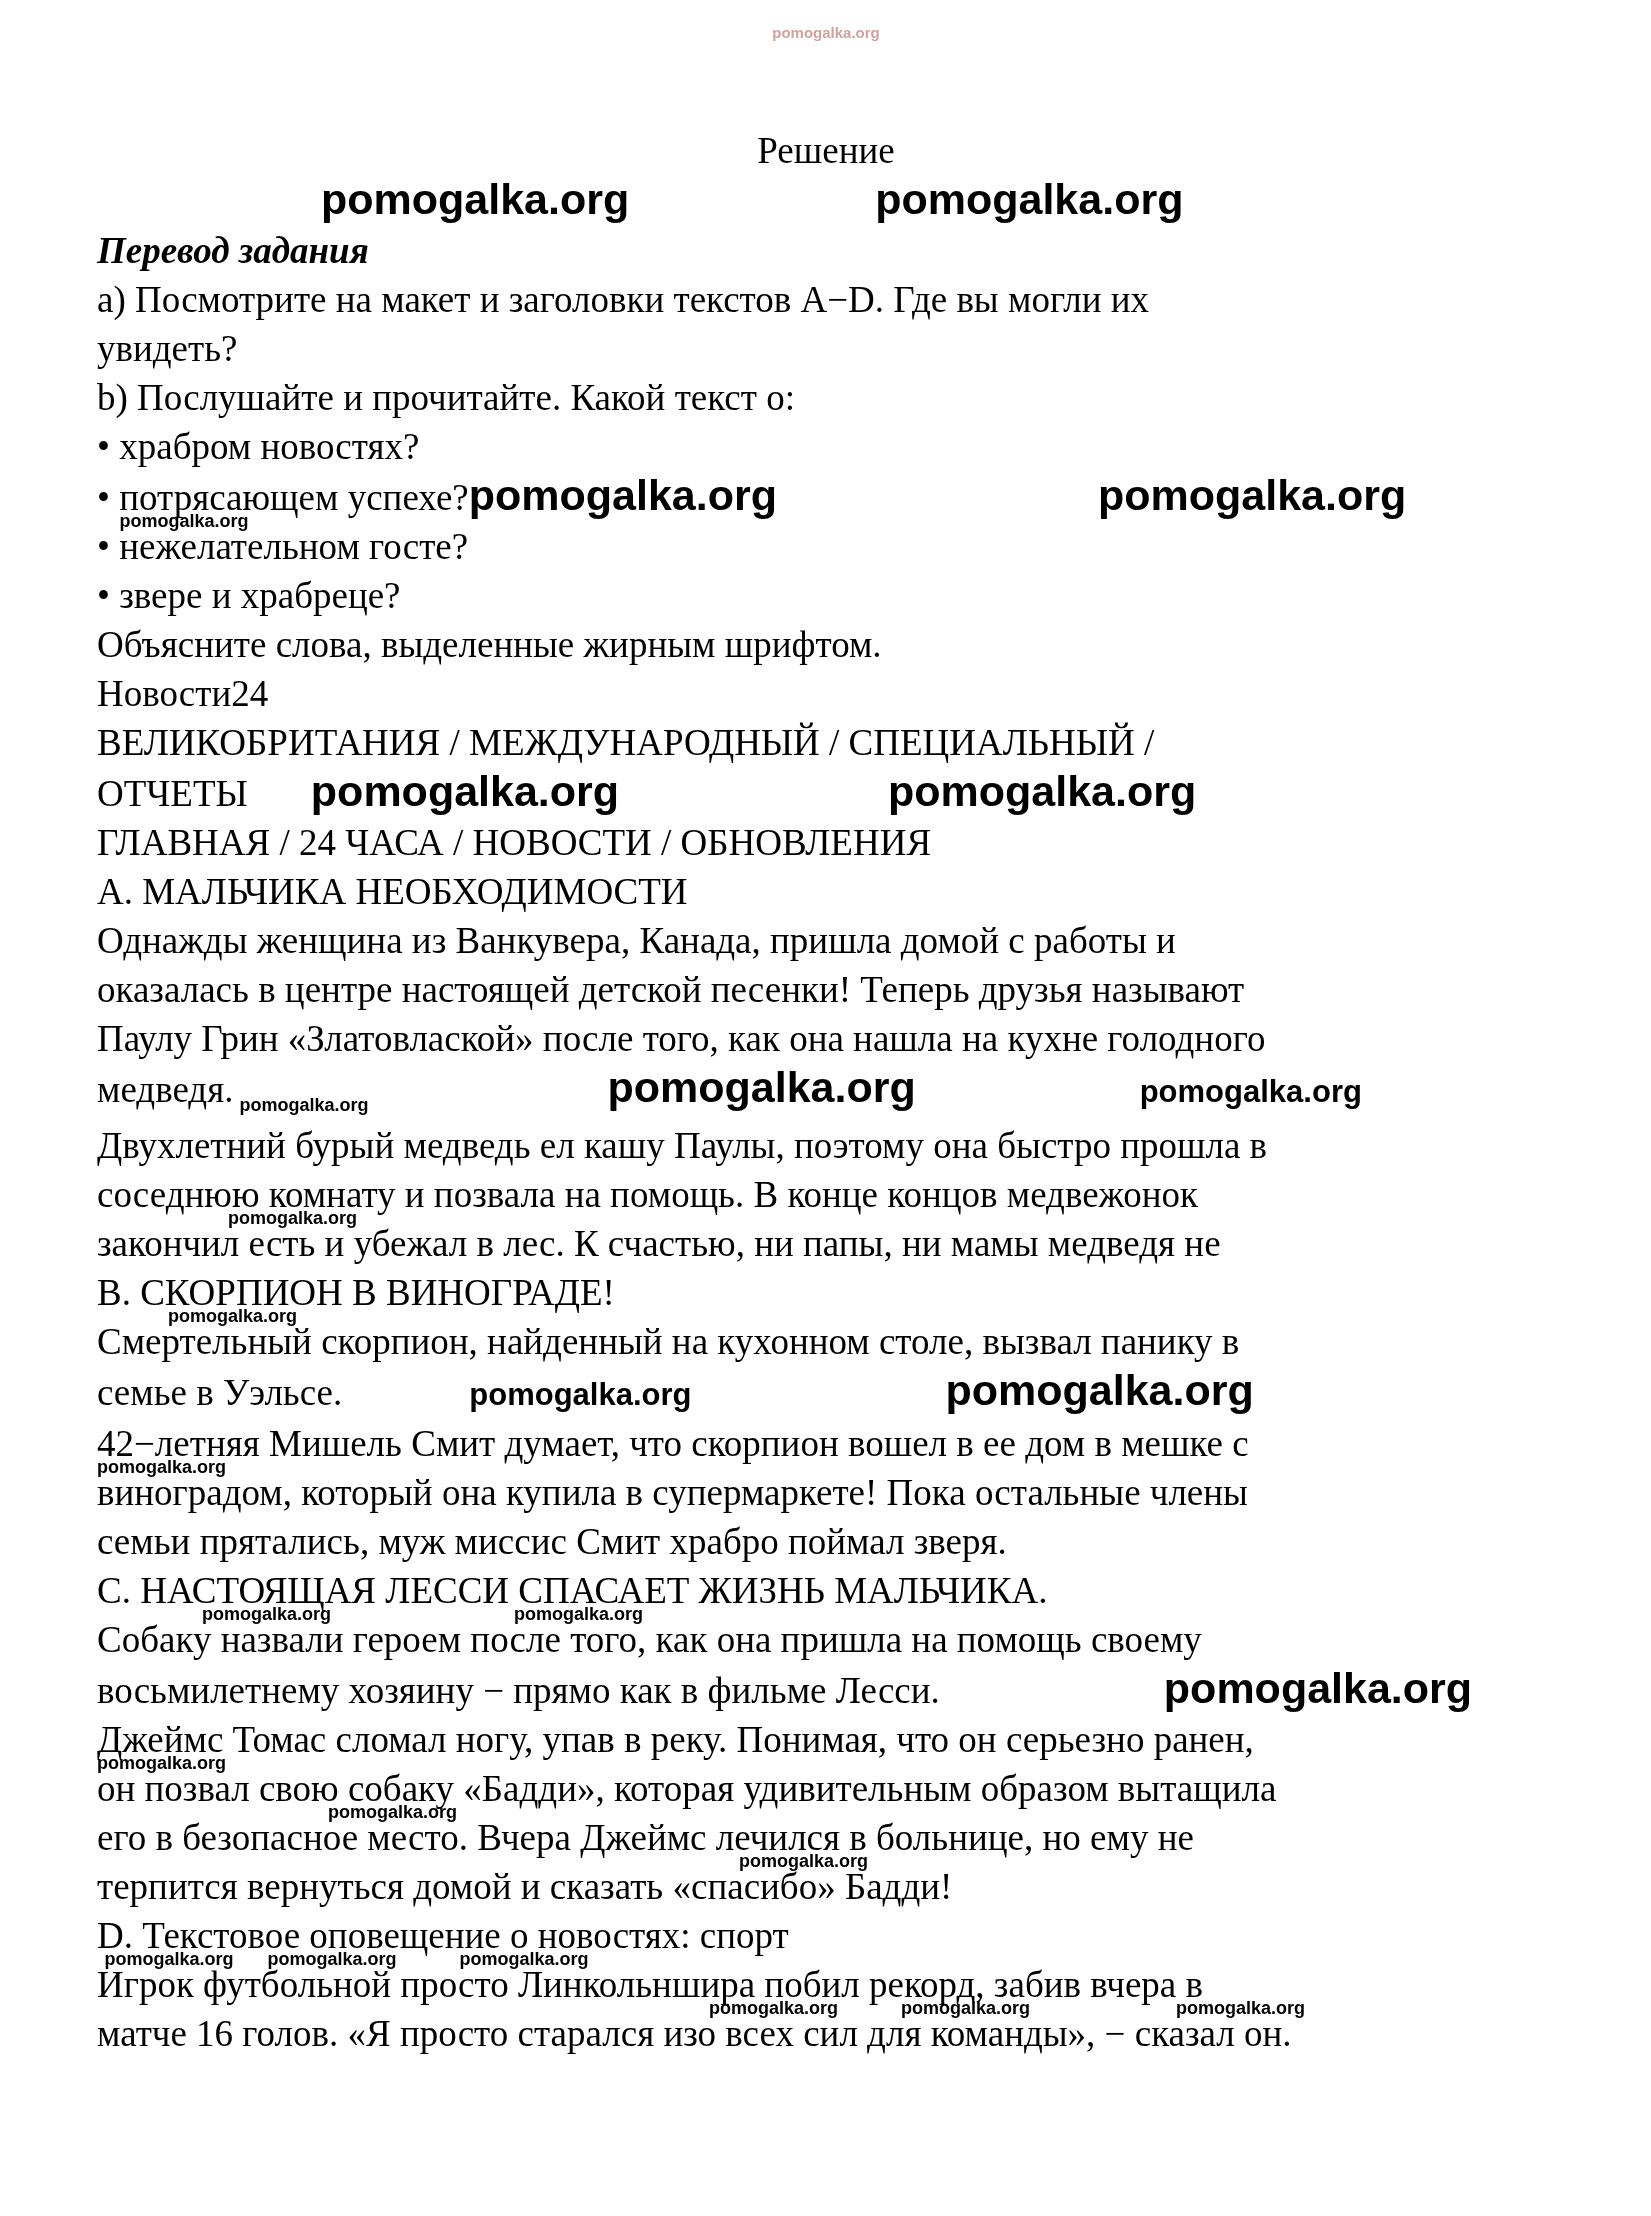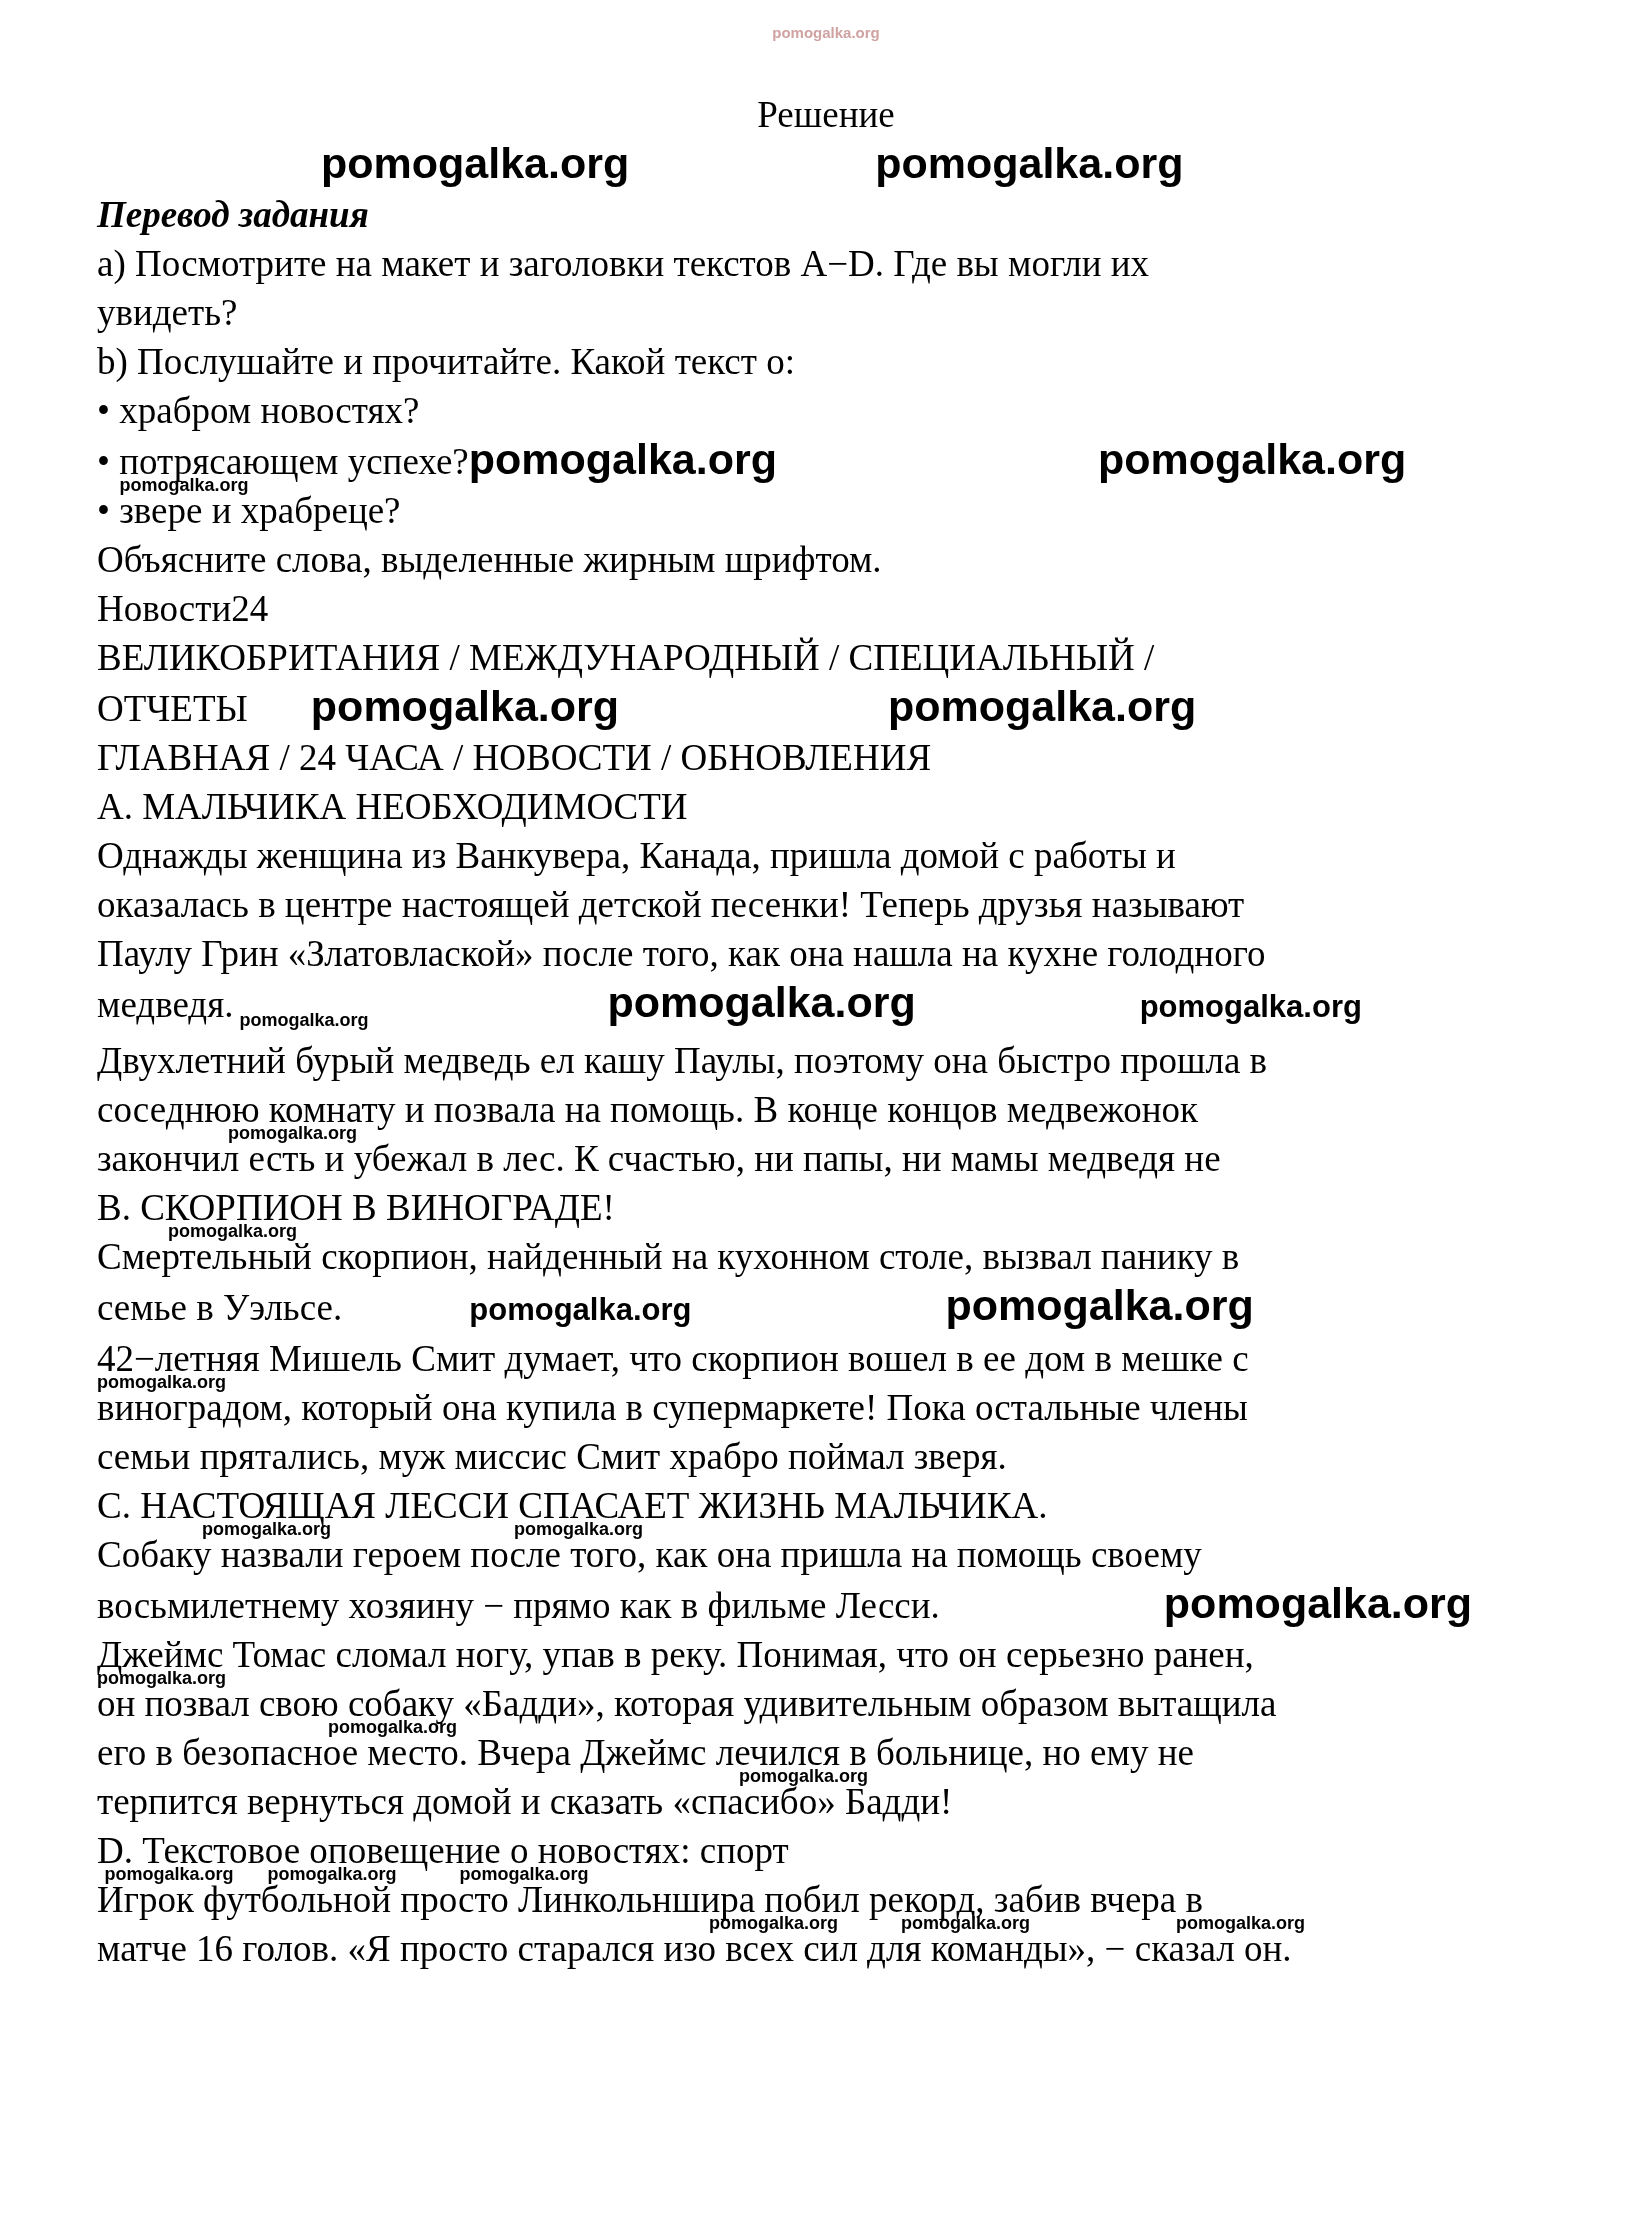--- a/index.html
+++ b/index.html
@@ -14,21 +14,21 @@
   }
   #doc { padding-top: 16px; }
   .line {
     line-height: 49px;
     font-size: 37px;
     white-space: nowrap;
     padding-left: 97px;
   }
   .line.center { padding-left: 0; text-align: center; }
   .line.tiny { line-height: 19.4px; }
-  .line.title-gap { margin-top: 48px; }
+  .line.title-gap { margin-top: 84px; }
   .line.float { height: 0; line-height: 0; overflow: visible; }
   .gap { display: inline-block; height: 0.7px; }
   .seg-body {}
   .seg-bold { font-weight: 400; }
   .seg-boldital { font-weight: 700; font-style: italic; }
   .seg-wm, .seg-wm-med, .seg-wm-small, .seg-wm-sub, .seg-wm-top {
     font-family: "Liberation Sans", sans-serif;
     font-weight: 700;
     color: #000000;
   }
@@ -47,20 +47,21 @@
     <div class="line center tiny"><span class="seg-wm-top">pomogalka.org</span></div>
     <div class="line center title-gap"><span class="seg-body">Решение</span></div>
     <div class="line"><span class="gap" style="width: 224px;"></span><span class="seg-wm">pomogalka.org</span><span class="gap" style="width: 246px;"></span><span class="seg-wm">pomogalka.org</span></div>
     <div class="line"><span class="seg-boldital">Перевод задания</span></div>
     <div class="line"><span class="seg-body">а) Посмотрите на макет и заголовки текстов A−D. Где вы могли их</span></div>
     <div class="line"><span class="seg-body">увидеть?</span></div>
     <div class="line"><span class="seg-body">b) Послушайте и прочитайте. Какой текст о:</span></div>
     <div class="line"><span class="seg-body">• храбром новостях?</span></div>
     <div class="line"><span class="seg-body">• потрясающем успехе?</span><span class="seg-wm">pomogalka.org</span><span class="gap" style="width: 321px;"></span><span class="seg-wm">pomogalka.org</span></div>
     <div class="line float"><span class="gap" style="width: 22.4px;"></span><span class="seg-wm-small">pomogalka.org</span></div>
+    <div class="line"><span class="seg-body">• нежелательном госте?</span></div>
     <div class="line"><span class="seg-body">• звере и храбреце?</span></div>
     <div class="line"><span class="seg-body">Объясните слова, выделенные жирным шрифтом.</span></div>
     <div class="line"><span class="seg-bold">Новости24</span></div>
     <div class="line"><span class="seg-body">ВЕЛИКОБРИТАНИЯ / МЕЖДУНАРОДНЫЙ / СПЕЦИАЛЬНЫЙ /</span></div>
     <div class="line"><span class="seg-body">ОТЧЕТЫ</span><span class="gap" style="width: 63px;"></span><span class="seg-wm">pomogalka.org</span><span class="gap" style="width: 269px;"></span><span class="seg-wm">pomogalka.org</span></div>
     <div class="line"><span class="seg-body">ГЛАВНАЯ / 24 ЧАСА / НОВОСТИ / ОБНОВЛЕНИЯ</span></div>
     <div class="line"><span class="seg-bold">A. МАЛЬЧИКА НЕОБХОДИМОСТИ</span></div>
     <div class="line"><span class="seg-body">Однажды женщина из Ванкувера, Канада, пришла домой с работы и</span></div>
     <div class="line"><span class="seg-body">оказалась в центре настоящей детской песенки! Теперь друзья называют</span></div>
     <div class="line"><span class="seg-body">Паулу Грин «Златовлаской» после того, как она нашла на кухне голодного</span></div>

